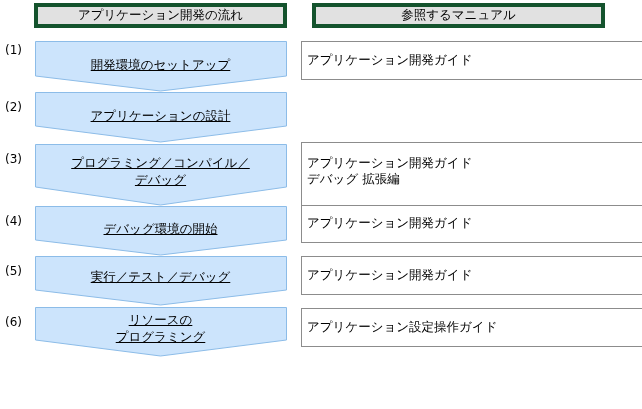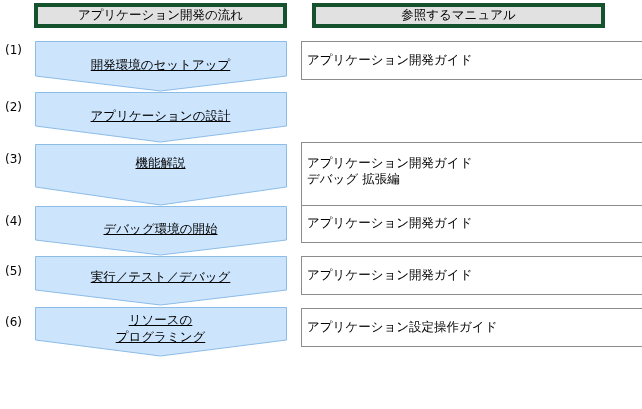--- a/index.html
+++ b/index.html
@@ -41,21 +41,22 @@
 <span class="num" style="top:264px;">(5)</span>
 <span class="num" style="top:315px;">(6)</span>
 
 <div class="step-label" style="top:56px;">
   <div>開発環境のセットアップ</div>
 </div>
 <div class="step-label" style="top:107px;">
   <div>アプリケーションの設計</div>
 </div>
 <div class="step-label" style="top:154px;">
-  <div>機能解説</div>
+  <div>プログラミング／コンパイル／</div>
+  <div>デバッグ</div>
 </div>
 <div class="step-label" style="top:220px;">
   <div>デバッグ環境の開始</div>
 </div>
 <div class="step-label" style="top:268px;">
   <div>実行／テスト／デバッグ</div>
 </div>
 <div class="step-label" style="top:311px;">
   <div>リソースの</div>
   <div>プログラミング</div>

